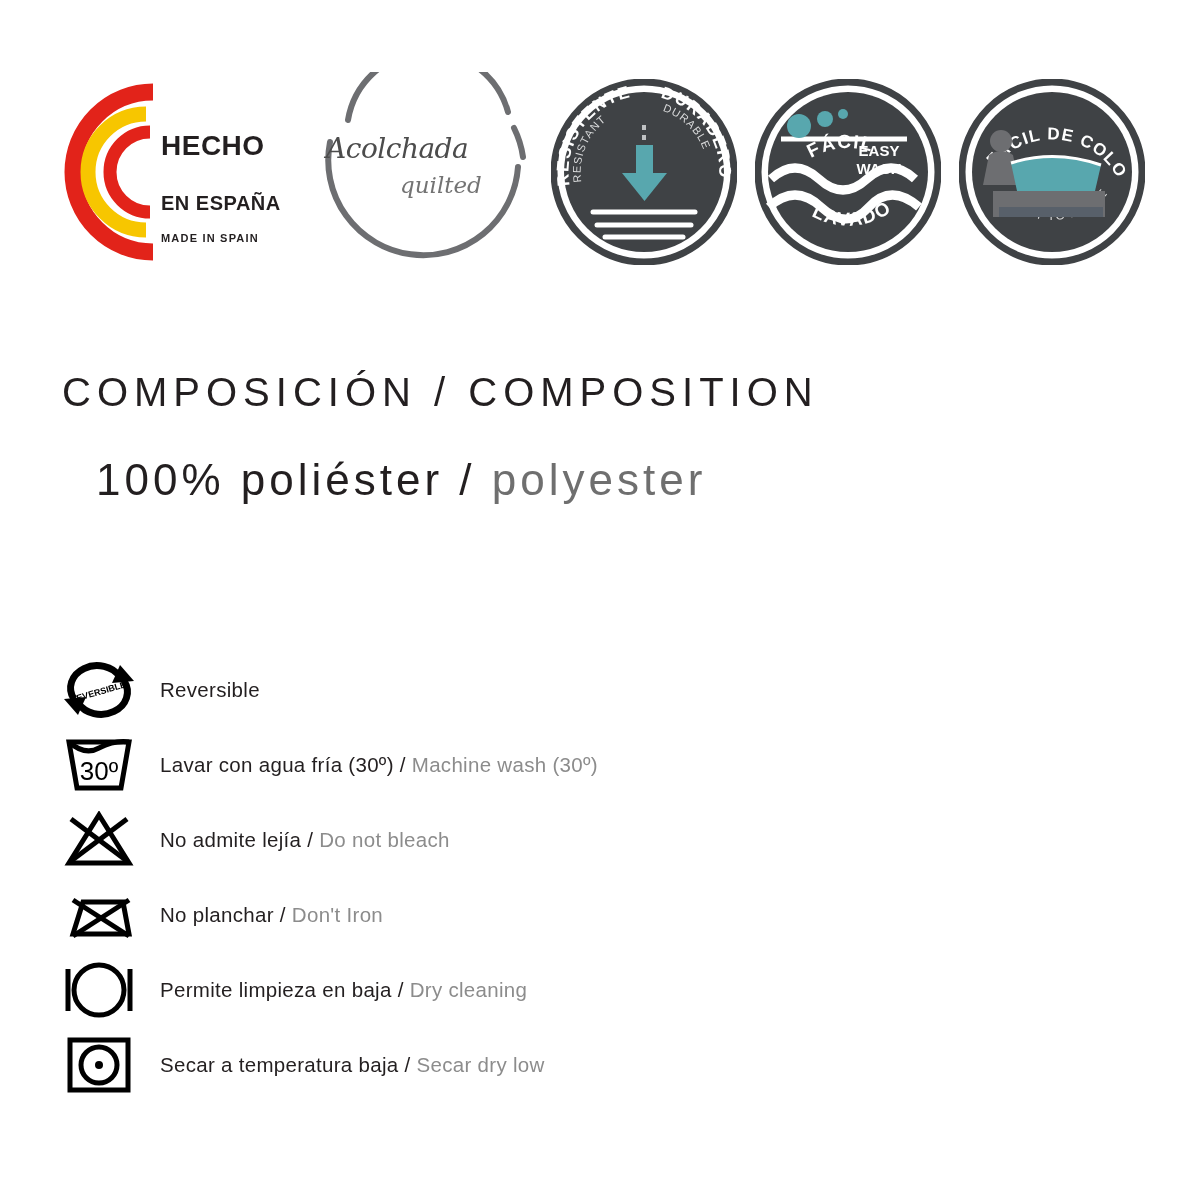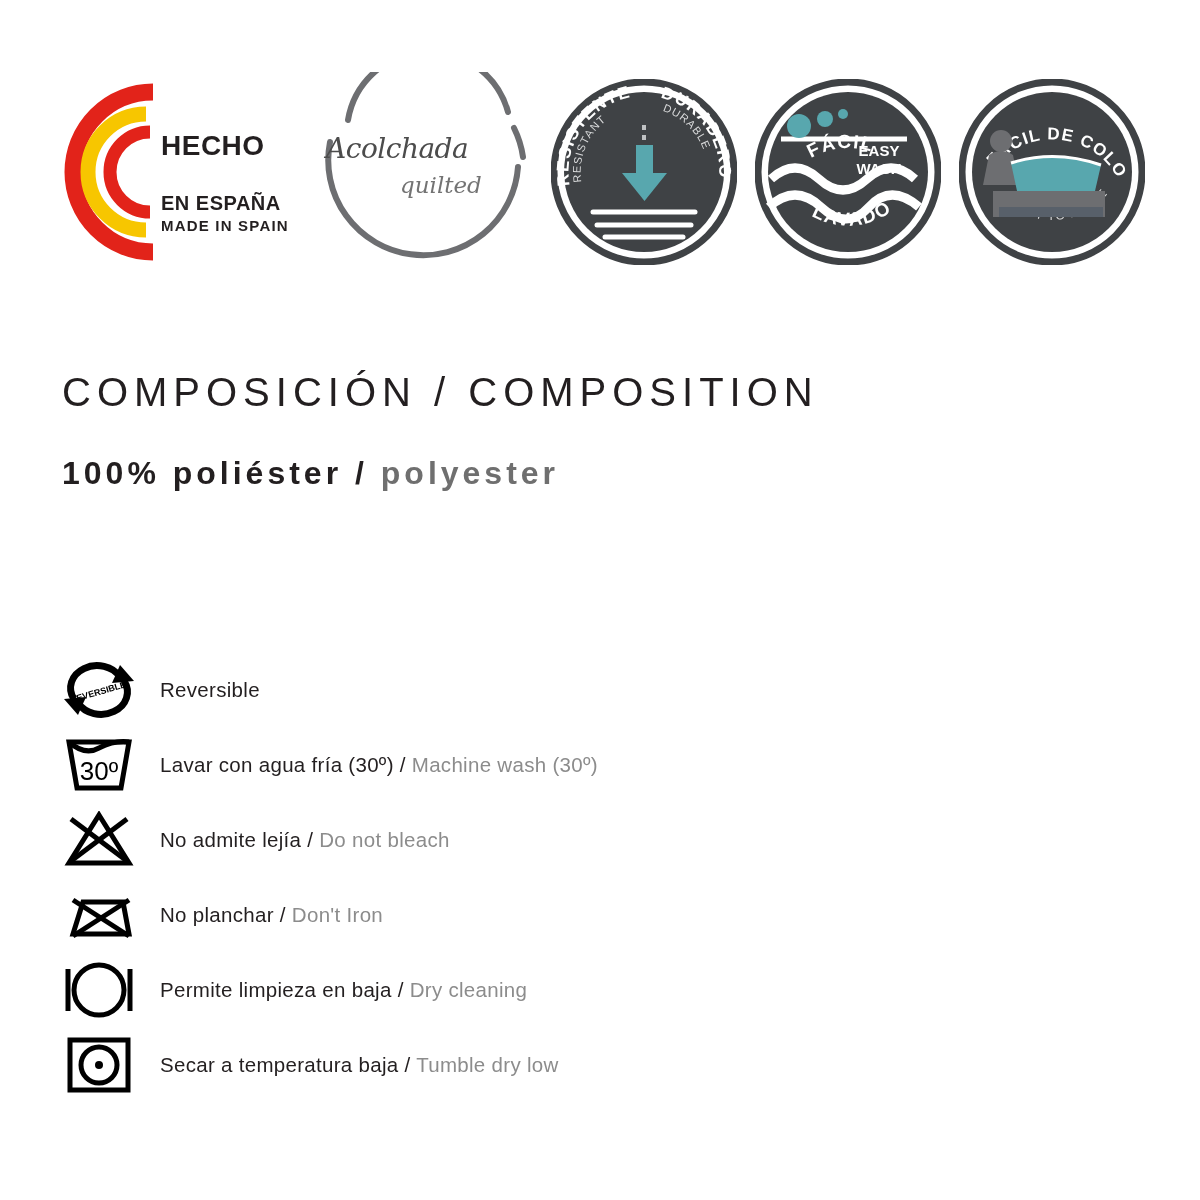--- a/index.html
+++ b/index.html
@@ -22,21 +22,21 @@
     display: flex;
     align-items: center;
   }
   .badge { position: relative; }
 
   
   .badge-spain { width: 250px; height: 200px; position: relative; }
   .badge-spain .txt { position: absolute; left: 103px; }
   .b1-l1 { top: 58px; font-size: 28px; font-weight: bold; letter-spacing: .5px; }
   .b1-l2 { top: 84px; font-size: 20px; font-weight: bold; letter-spacing: .5px; margin-top: 36px; }
-  .b1-l3 { top: 145px; font-size: 15px; font-weight: bold; letter-spacing: 1.2px; left: 115px; }
+  .b1-l3 { top: 160px; font-size: 11px; font-weight: bold; letter-spacing: 1.2px; left: 115px; }
 
   
   .badge-quilt { width: 215px; height: 200px; position: relative; margin-left: 10px; }
   .badge-quilt .q-main {
     position: absolute; top: 60px; left: 8px;
     font-family: "DejaVu Serif", serif;
     font-style: italic;
     font-size: 28px;
     color: #4c4c4c;
     letter-spacing: -0.5px;
@@ -58,24 +58,25 @@
   .comp-title {
     font-size: 40px;
     letter-spacing: 6px;
     font-weight: 300;
     color: #231f20;
     white-space: nowrap;
     text-align: center;
   }
   .comp-sub {
     margin-top: 40px;
-    font-size: 32px;
+    font-size: 44px;
     letter-spacing: 4px;
-    font-weight: 700;
+    font-weight: 400;
     white-space: nowrap;
+    margin-left: 34px;
   }
   .comp-sub .en { color: #6f6f6f; }
 
   
   .care-list { position: absolute; left: 60px; top: 652px; width: 900px; }
   .care-row {
     display: flex;
     align-items: center;
     height: 75px;
   }
@@ -282,17 +283,17 @@
     </div>
 
     <div class="care-row">
       <div class="care-icon">
         <svg width="72" height="58" viewBox="0 0 72 58">
           <rect x="7" y="4" width="58" height="50" fill="none" stroke="#000" stroke-width="5"></rect>
           <circle cx="36" cy="29" r="18" fill="none" stroke="#000" stroke-width="5"></circle>
           <circle cx="36" cy="29" r="4" fill="#000"></circle>
         </svg>
       </div>
-      <div class="care-text"><span>Secar a temperatura baja / </span><span class="en">Tumble dry low</span></div>
+      <div class="care-text"><span>Secar a temperatura baja / </span><span class="en">Secar dry low</span></div>
     </div>
 
   </div>
 </div>
 
 </body></html>

